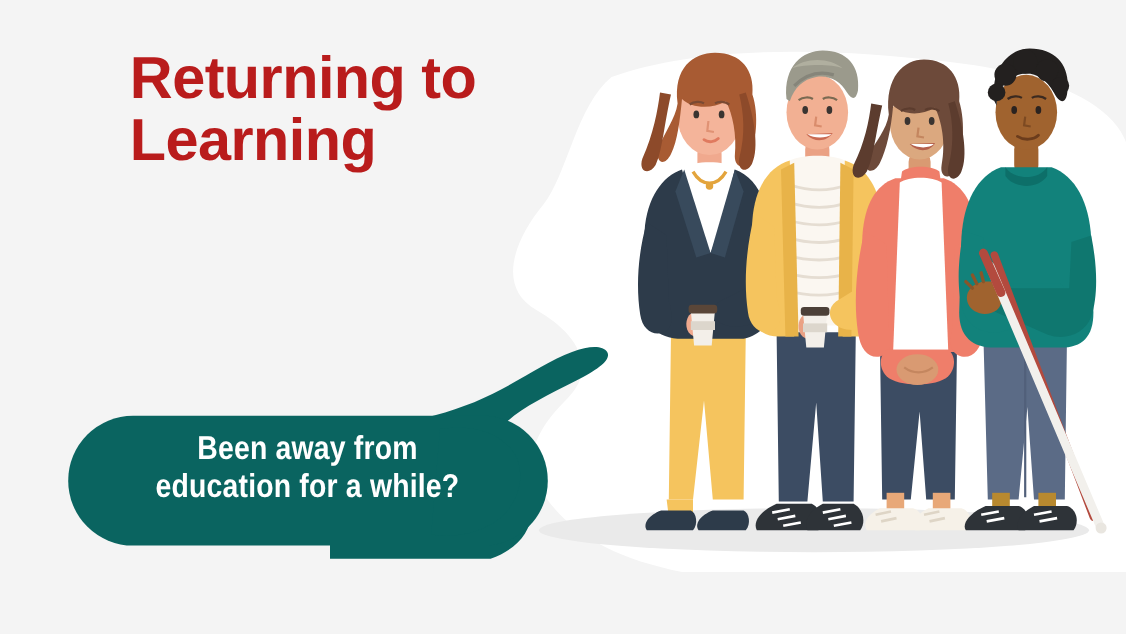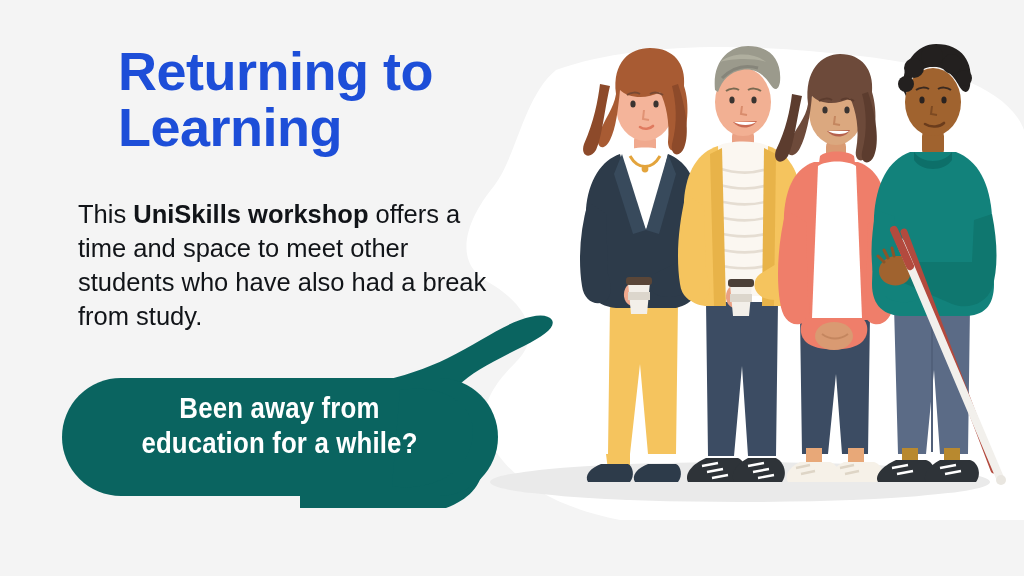--- a/index.html
+++ b/index.html
@@ -10,21 +10,21 @@
   }
   #stage{position:relative;width:1024px;height:576px;background:#f4f4f4;}
 
   
   .blob-layer{position:absolute;inset:0;width:1024px;height:576px;}
 
   
   .headline{
     position:absolute;left:118px;top:44px;width:420px;
     font-size:54px;line-height:1.03;font-weight:700;
-    letter-spacing:-0.5px;color:#1d4ed8;
+    letter-spacing:-0.5px;color:#b91c1c;
     white-space:pre-line;
   }
   .body-copy{
     position:absolute;left:78px;top:198px;width:420px;
     font-size:25.5px;line-height:1.33;color:#111418;font-weight:400;
   }
   .body-copy b{font-weight:700;}
 
   
   .bubble-layer{position:absolute;left:0;top:300px;width:640px;height:220px;}
@@ -48,23 +48,20 @@
   <svg class="blob-layer" viewBox="0 0 1024 576" aria-hidden="true">
     <path d="M556,70 C640,40 760,44 860,56 C950,66 1010,92 1024,130 L1024,520 L620,520
              C560,508 520,486 496,452 C470,416 492,386 516,362
              C546,332 520,300 488,282 C452,262 466,220 494,186
              C516,158 524,96 556,70 Z" fill="#ffffff"></path>
   </svg>
 
   <div class="headline">Returning to
 Learning</div>
 
-  <div class="body-copy">
-    <span>This </span><b>UniSkills workshop</b><span> offers a time and space to meet other students who have also had a break from study.</span>
-  </div>
 
   <svg class="bubble-layer" viewBox="0 0 640 220" aria-hidden="true">
 
     <path d="M300,96 C352,88 404,80 448,58 C476,44 498,28 520,20
              C536,14 548,14 552,20 C556,27 544,36 524,46
              C496,60 472,72 458,86 C446,98 450,108 462,118
              C478,132 486,146 484,164 C482,186 468,200 446,208
              L300,208 Z" fill="#0a6460"></path>
 
     <path d="M300,104 C344,100 386,94 418,82 C430,77 428,88 414,98

